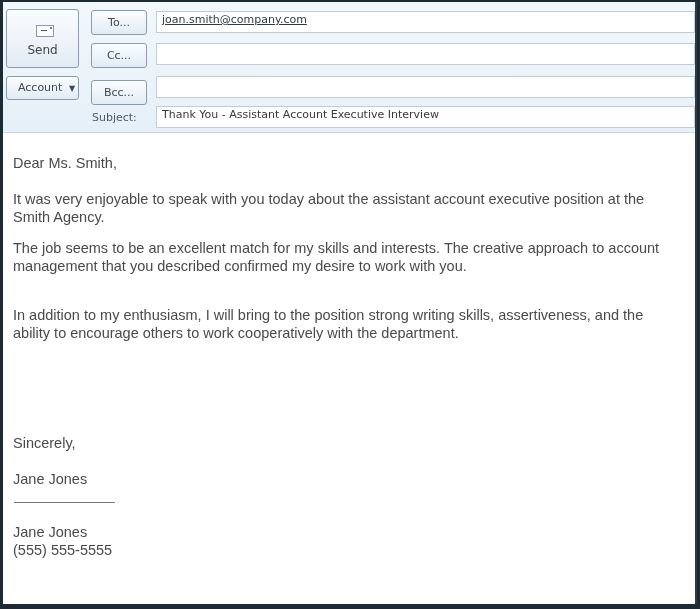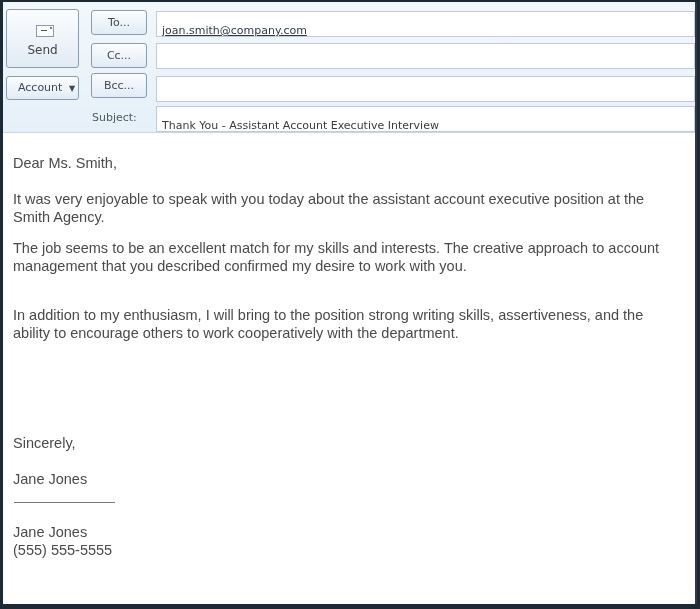--- a/index.html
+++ b/index.html
@@ -60,32 +60,32 @@
     .account-btn {
       left: 3px; top: 74px; width: 73px; height: 24px;
       line-height: 22px;
       padding-left: 8px;
     }
     .addr-btn {
       left: 88px; width: 56px; height: 25px; line-height: 23px;
     }
     .to-btn { top: 8px; }
     .cc-btn { top: 41px; }
-    .bcc-btn { top: 71px; }
+    .bcc-btn { top: 78px; }
     .field {
       position: absolute;
       left: 153px; right: 0;
       height: 22px;
       box-sizing: border-box;
       border: 1px solid #c2ccd6;
       background: #ffffff;
       font-family: "DejaVu Sans", sans-serif;
       font-size: 11px;
       color: #3a3a3a;
-      padding: 12px 5px;
+      padding: 1px 5px;
       line-height: 14px;
     }
     .to-field { top: 9px; }
     .to-field span { text-decoration: underline; color: #2d3a48; }
     .cc-field { top: 41px; }
     .bcc-field { top: 74px; }
     .subject-field { top: 104px; }
     .subject-label {
       position: absolute; left: 89px; top: 109px;
       font-family: "DejaVu Sans", sans-serif;

